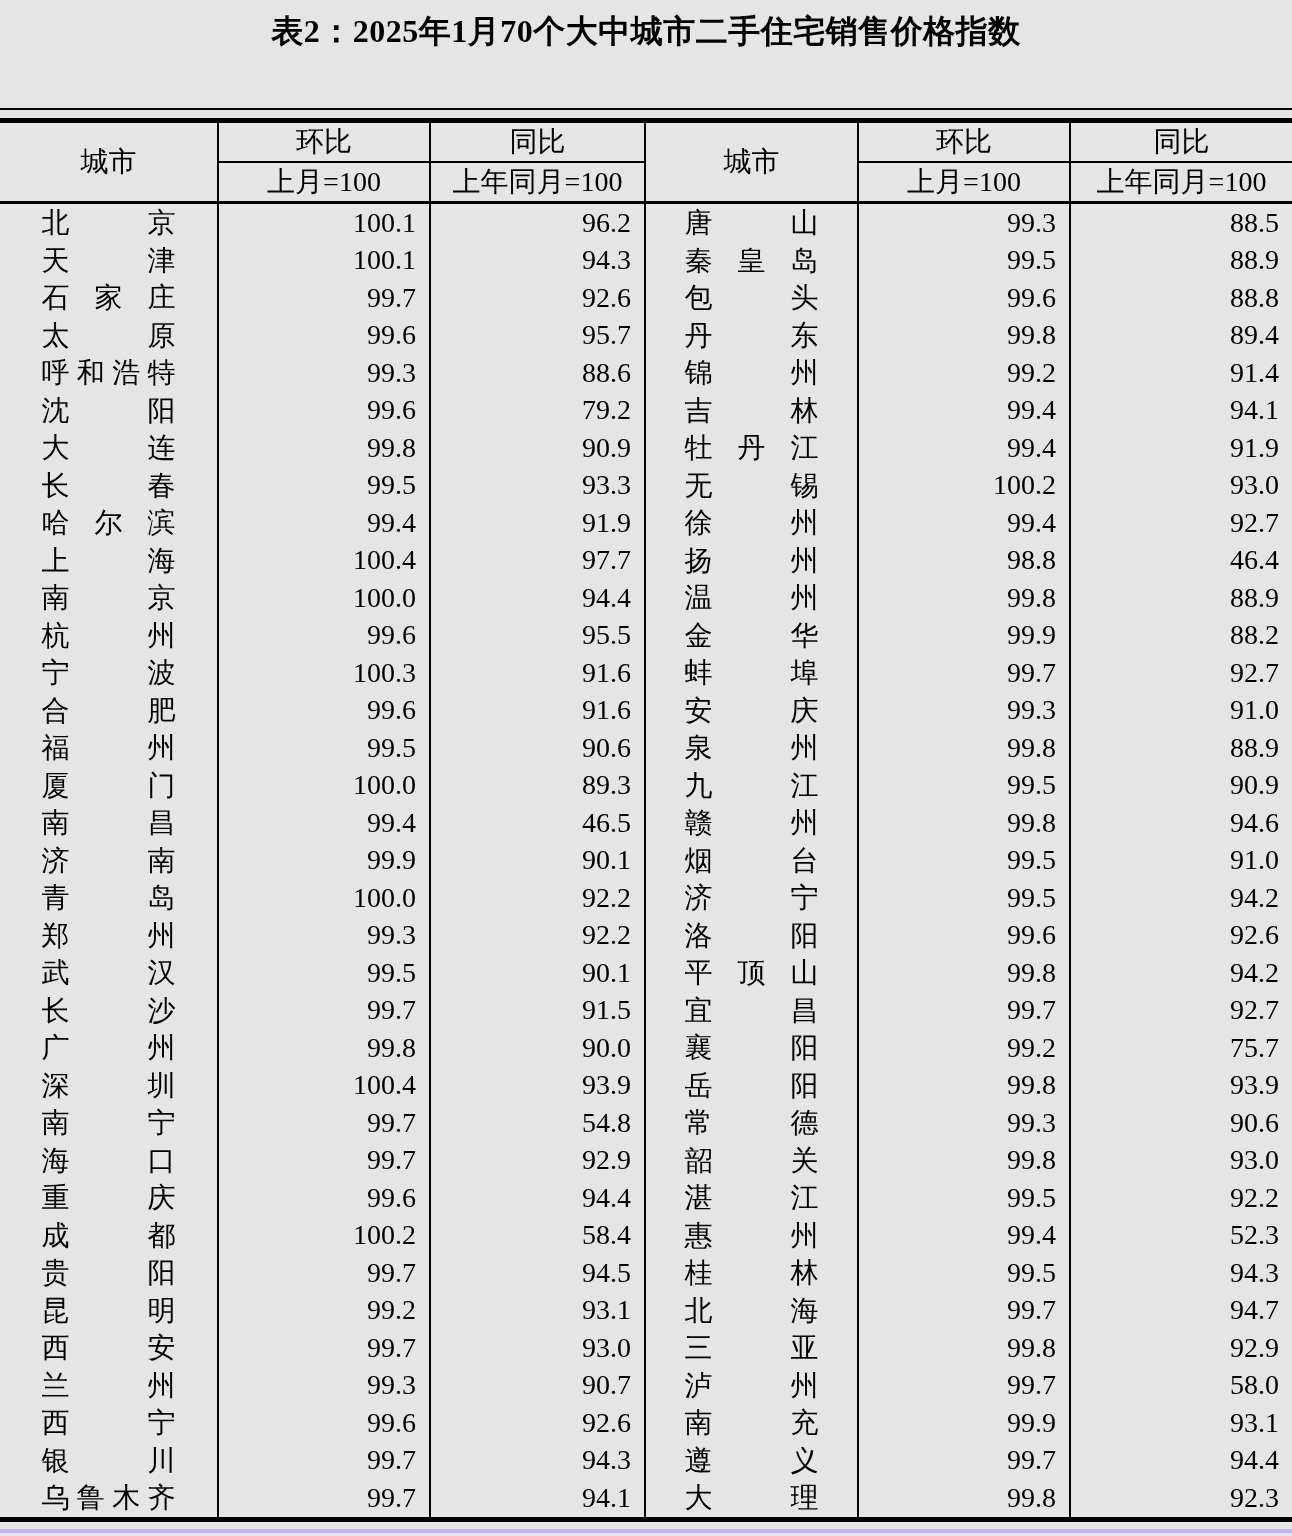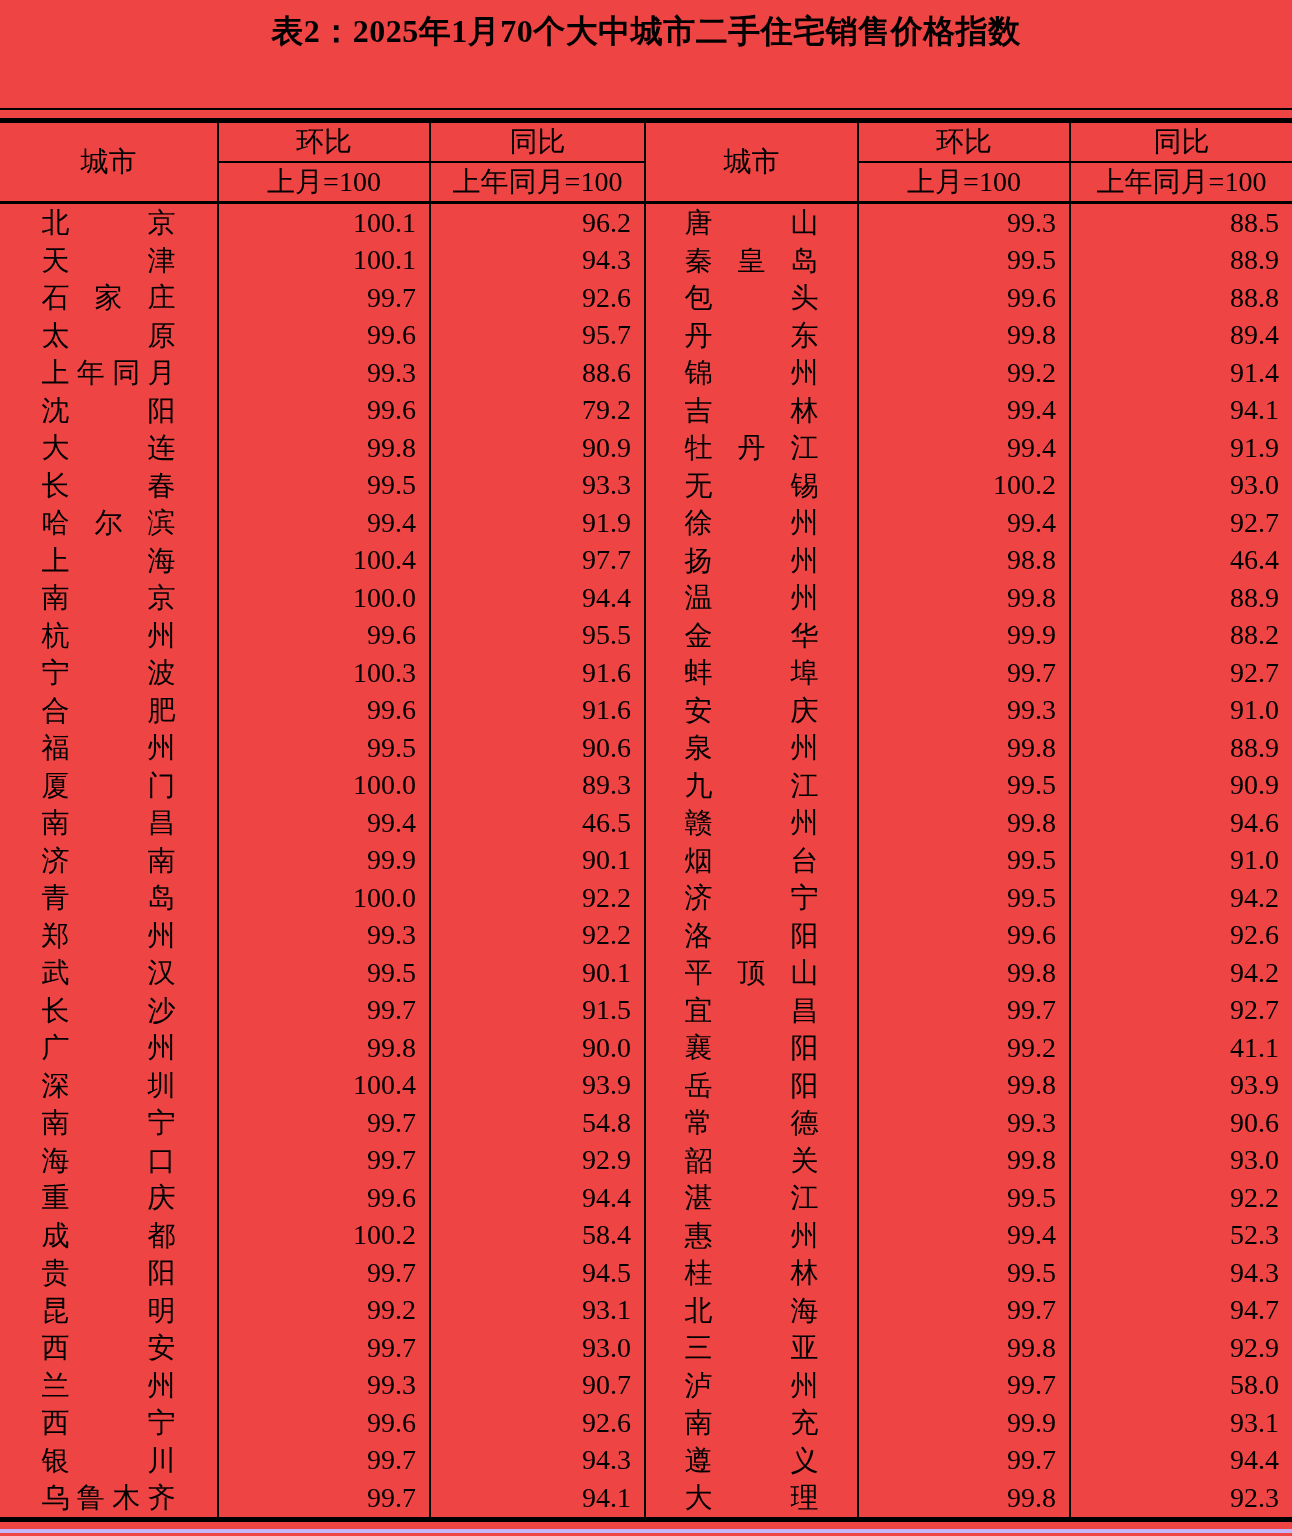--- a/index.html
+++ b/index.html
@@ -7,21 +7,21 @@
     padding: 0;
     background: #ffffff;
     color: #000000;
     font-family: "Liberation Serif", "DejaVu Serif", serif;
   }
   .page {
     position: relative;
     width: 1292px;
     height: 1536px;
     margin: 0 auto;
-    background: #ef4444;
+    background: #e5e5e5;
     overflow: hidden;
   }
   .title {
     margin: 10px 0 0 0;
     text-align: center;
     font-size: 32px;
     font-weight: bold;
     line-height: 42px;
     letter-spacing: 0.5px;
   }
@@ -128,21 +128,21 @@
     </tr>
           <tr>
       <td class="city"><span class="city-name">太原</span></td>
       <td class="num vline">99.6</td>
       <td class="num vline">95.7</td>
       <td class="city vline"><span class="city-name">丹东</span></td>
       <td class="num vline">99.8</td>
       <td class="num vline">89.4</td>
     </tr>
           <tr>
-      <td class="city"><span class="city-name">上年同月</span></td>
+      <td class="city"><span class="city-name">呼和浩特</span></td>
       <td class="num vline">99.3</td>
       <td class="num vline">88.6</td>
       <td class="city vline"><span class="city-name">锦州</span></td>
       <td class="num vline">99.2</td>
       <td class="num vline">91.4</td>
     </tr>
           <tr>
       <td class="city"><span class="city-name">沈阳</span></td>
       <td class="num vline">99.6</td>
       <td class="num vline">79.2</td>
@@ -277,21 +277,21 @@
       <td class="city vline"><span class="city-name">宜昌</span></td>
       <td class="num vline">99.7</td>
       <td class="num vline">92.7</td>
     </tr>
           <tr>
       <td class="city"><span class="city-name">广州</span></td>
       <td class="num vline">99.8</td>
       <td class="num vline">90.0</td>
       <td class="city vline"><span class="city-name">襄阳</span></td>
       <td class="num vline">99.2</td>
-      <td class="num vline">41.1</td>
+      <td class="num vline">75.7</td>
     </tr>
           <tr>
       <td class="city"><span class="city-name">深圳</span></td>
       <td class="num vline">100.4</td>
       <td class="num vline">93.9</td>
       <td class="city vline"><span class="city-name">岳阳</span></td>
       <td class="num vline">99.8</td>
       <td class="num vline">93.9</td>
     </tr>
           <tr>

